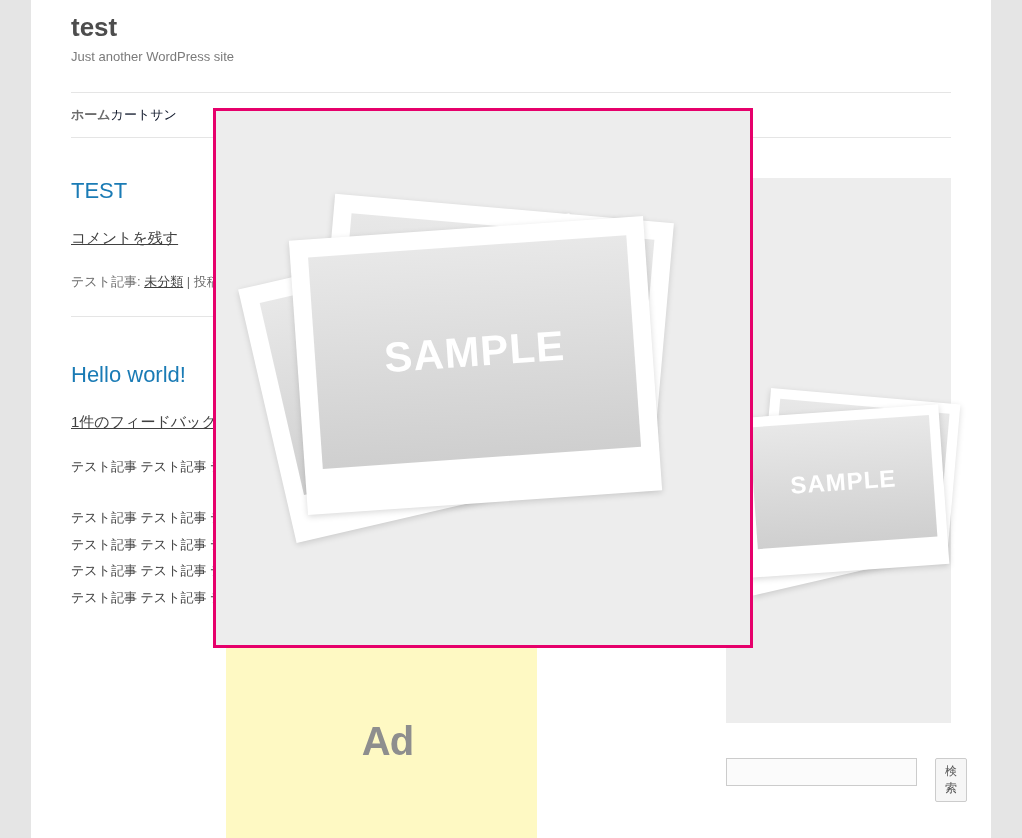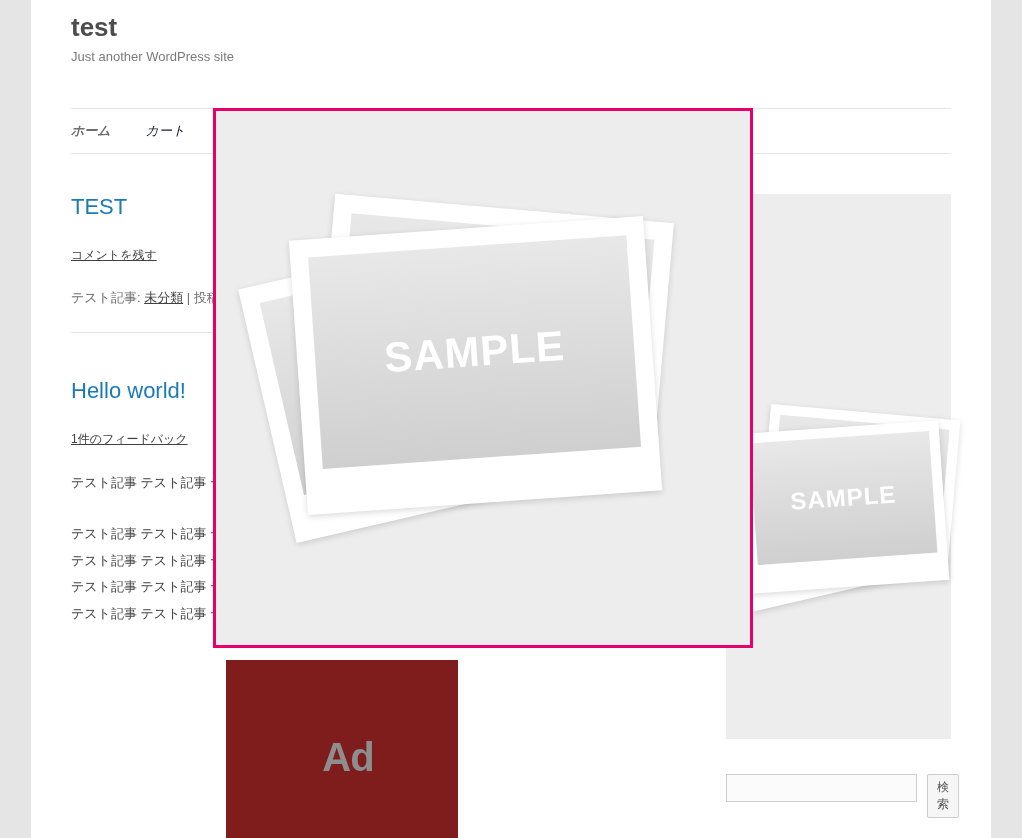--- a/index.html
+++ b/index.html
@@ -17,35 +17,33 @@
     }
     .site-title {
       font-size: 26px;
       font-weight: bold;
       color: #4d4d4d;
       margin-bottom: 6px;
     }
     .site-tagline {
       font-size: 13px;
       color: #7a7a7a;
-      margin-bottom: 44px;
+      margin-bottom: 28px;
     }
     .header-divider {
       border-top: 1px solid #e5e5e5;
       margin-bottom: 0;
     }
     .nav-list {
       display: flex;
       list-style: none;
-      gap: 35px;
       padding-top: 13px;
       border-bottom: 1px solid #e5e5e5;
       padding-bottom: 13px;
       margin-bottom: 40px;
-      font-style: italic;
     }
     .nav-item {
       font-size: 13px;
       color: #0f172a;
       cursor: pointer;
     }
     .nav-item.active {
       color: #6d6d6d;
       font-weight: bold;
     }
@@ -56,21 +54,21 @@
     .main-col {
       flex: 1;
     }
     .post-title {
       font-size: 22px;
       color: #1a7bb5;
       margin-bottom: 25px;
       font-weight: normal;
     }
     .post-link {
-      font-size: 12px;
+      font-size: 15px;
       color: #414141;
       text-decoration: underline;
       display: inline-block;
       margin-bottom: 25px;
       cursor: pointer;
     }
     .post-meta {
       font-size: 13px;
       color: #6e6e6e;
       margin-bottom: 25px;
@@ -82,23 +80,23 @@
     }
     .excerpt-line {
       font-size: 13px;
       color: #444;
       line-height: 1.6;
       margin-bottom: 6px;
     }
     .excerpt-block-1 { margin-bottom: 30px; }
     .excerpt-block-2 { margin-bottom: 30px; }
     .ad-box {
-      width: 232px;
+      width: 311px;
       height: 195px;
-      background: #7f1d1d;
+      background: #fef9c3;
       display: flex;
       align-items: center;
       justify-content: center;
       margin-top: 35px;
       margin-left: 155px;
       padding-left: 12px;
     }
     .ad-text {
       font-size: 40px;
       font-weight: 800;
@@ -112,21 +110,21 @@
       width: 225px;
       background: #ededed;
       display: flex;
       align-items: center;
       justify-content: center;
       position: relative;
       height: 545px;
     }
     .search-row {
       display: flex;
-      gap: 10px;
+      gap: 18px;
       margin-top: 35px;
     }
     .search-input {
       flex: 1;
       height: 28px;
       border: 1px solid #ccc;
       background: #fbfbfb;
       padding: 3px 6px;
     }
     .search-button {

